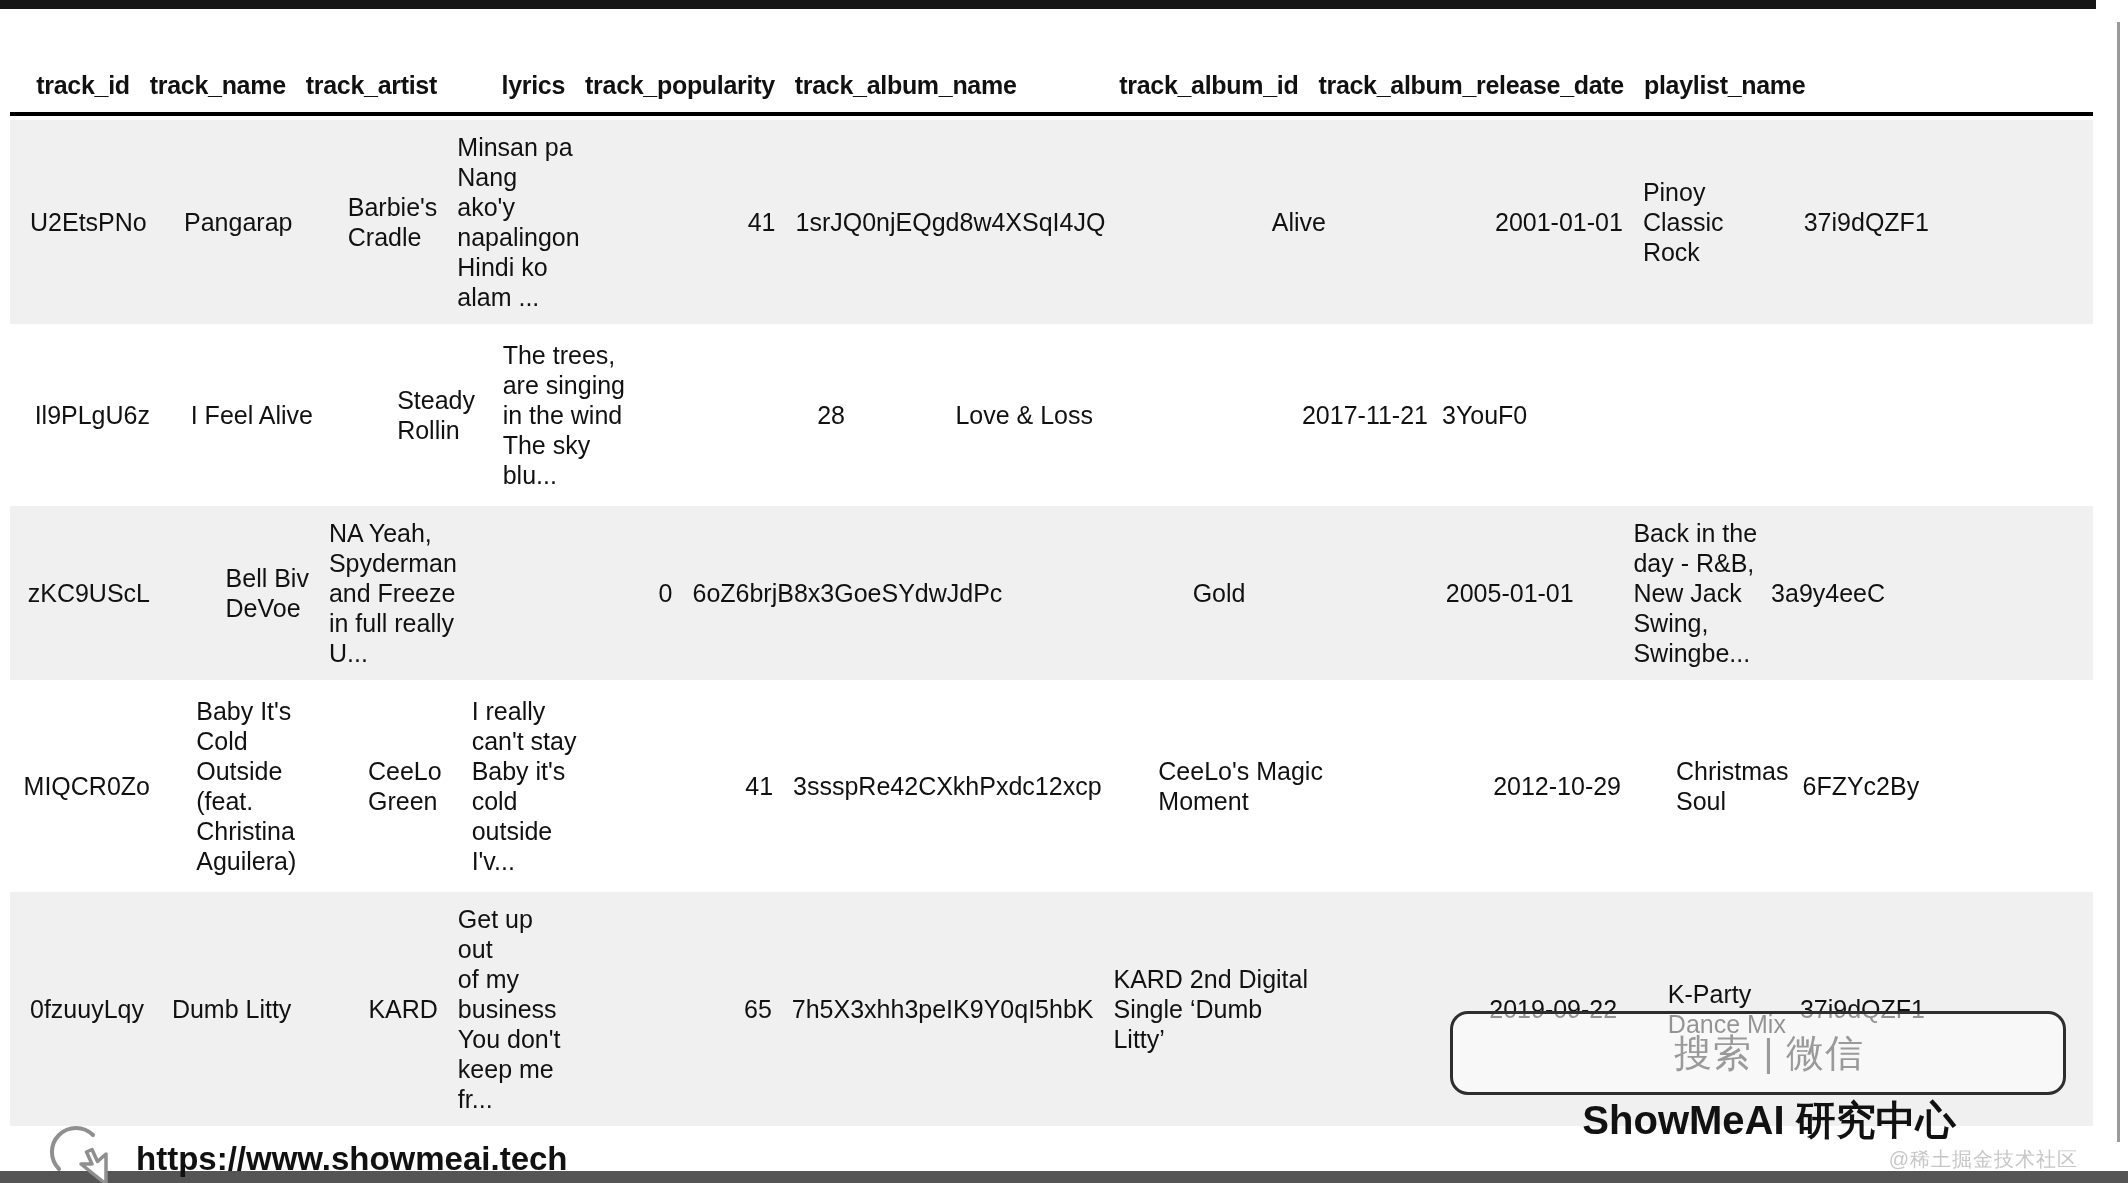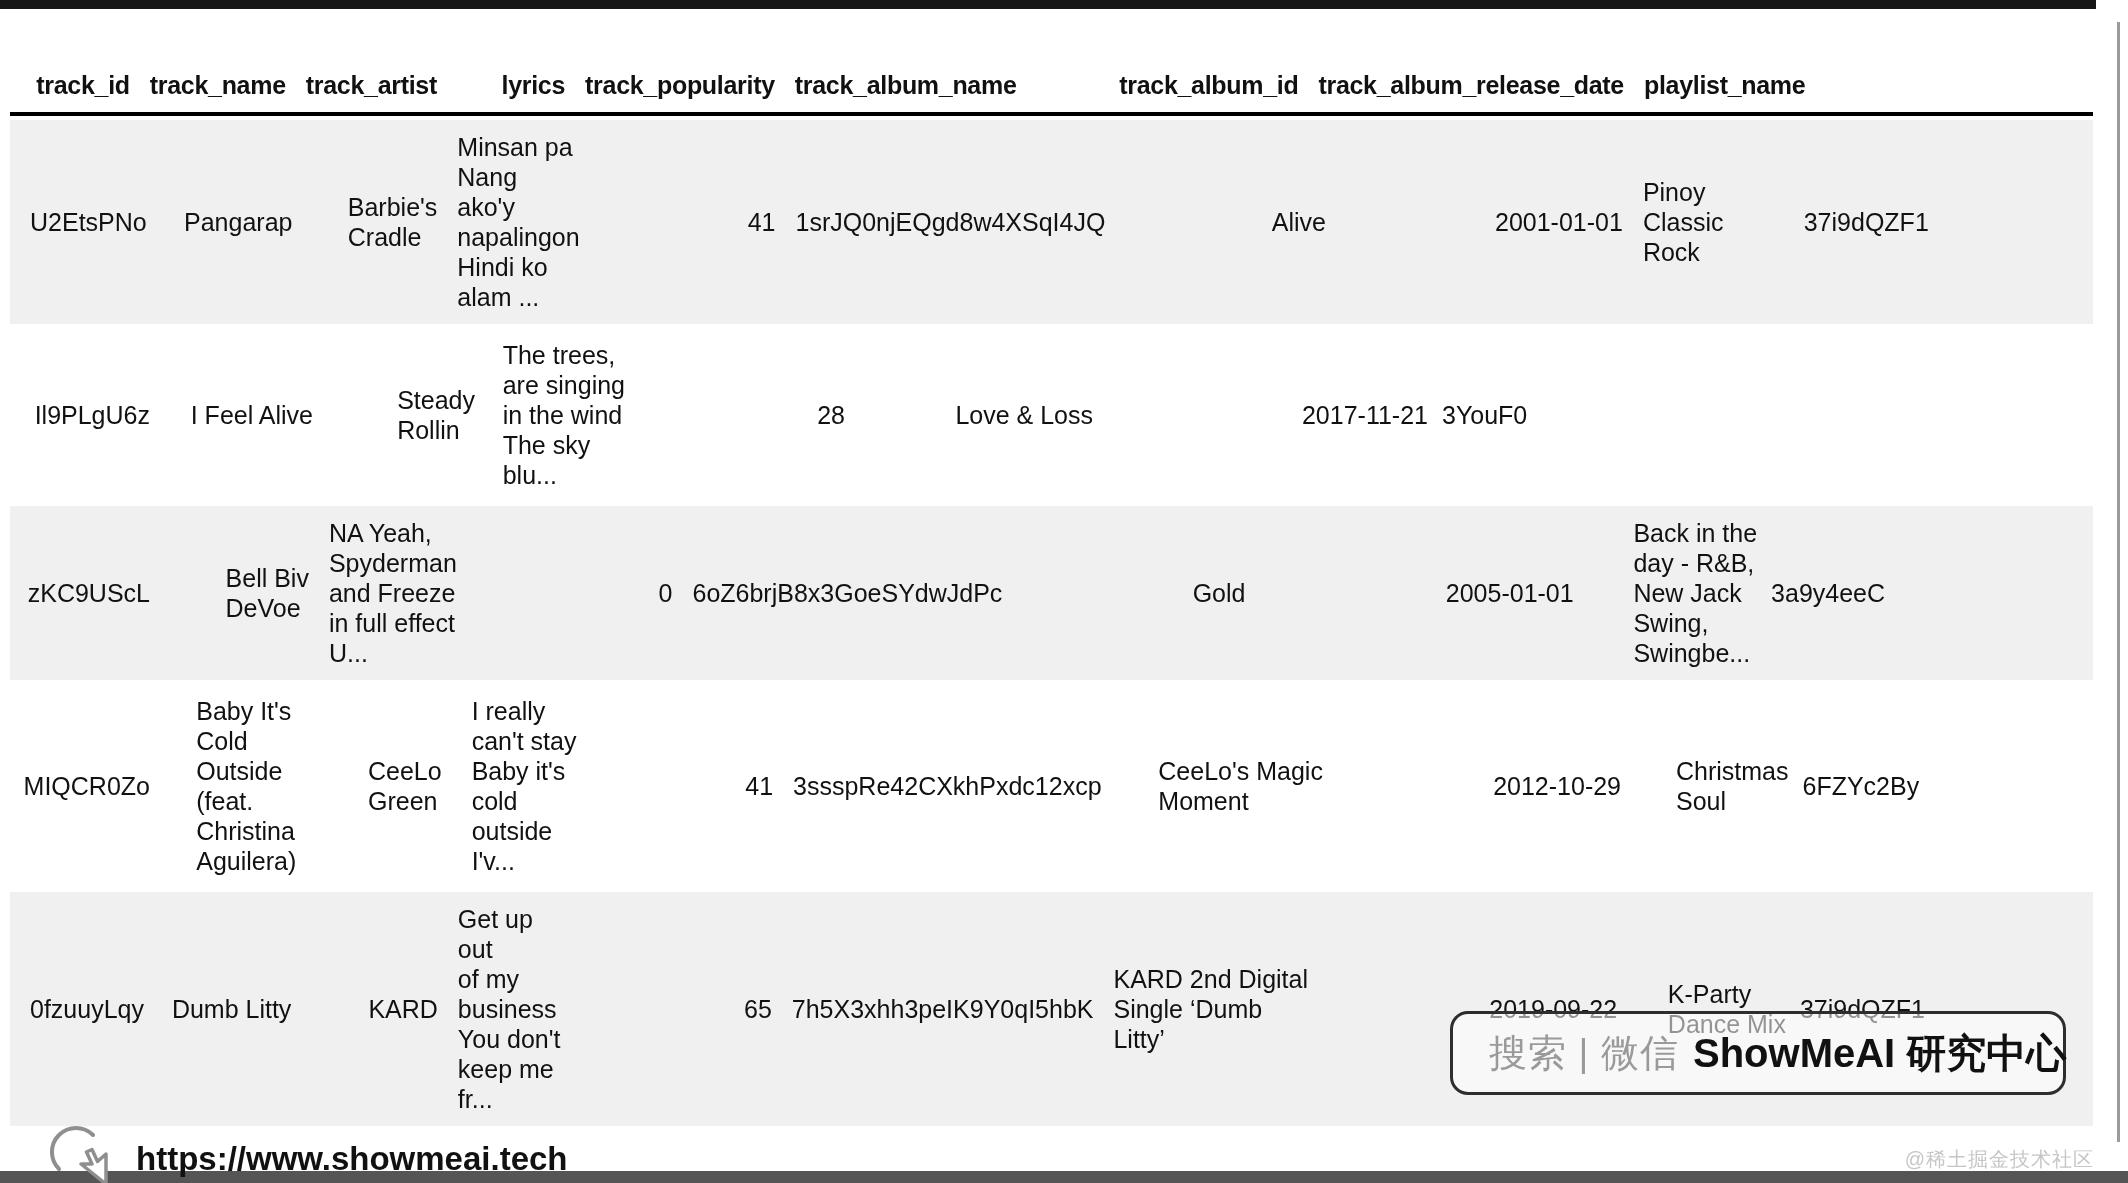--- a/index.html
+++ b/index.html
@@ -48,34 +48,34 @@
   .col-4{width:220px} .col-5{width:335px} .col-6{width:248px} .col-7{width:335px}
   .col-8{width:187px} .col-9{width:343px; padding-left:14px;}
 
   
   .watermark-box {
     position:absolute; left:1450px; top:1011px;
     width:616px; height:84px;
     border:3px solid #2e2e2e; border-radius:18px;
     background:rgba(255,255,255,0.55);
     display:flex; align-items:center;
-    padding-left:22px; gap:14px;
+    padding-left:22px; gap:14px;flex-direction:column;
   }
   .wm-gray  { font-size:38px; color:#9a9a9a; letter-spacing:1px; white-space:nowrap; }
   .wm-brand { font-size:40px; color:#111; font-weight:bold; white-space:nowrap; }
 
   
   .footer-link {
     position:absolute; left:48px; top:1124px;
     display:flex; align-items:center; gap:20px;
   }
   .footer-url { font-size:33px; font-weight:bold; color:#111; }
 
   .credit {
-    position:absolute; top:1146px; right:34px;
+    position:absolute; top:1146px; right:50px;
     font-size:20px; color:#c6c6c6; letter-spacing:1px;margin-left:22px;
   }
 </style>
 </head>
 <body>
 
 <div class="top-bar"></div>
 <div class="right-edge"></div>
 <div class="bottom-bar"></div>
 
@@ -126,21 +126,21 @@
         <div class="cell col-7">2017-11-21</div>
         <div class="cell col-9">3YouF0</div>
       </div>
       <div class="row odd">
         <div class="cell col-0">zKC9UScL</div>
         <div class="cell col-2">Bell Biv
 DeVoe</div>
         <div class="cell col-3">NA Yeah,
 Spyderman
 and Freeze
-in full effect
+in full really
 U...</div>
         <div class="cell col-4">0</div>
         <div class="cell col-5">6oZ6brjB8x3GoeSYdwJdPc</div>
         <div class="cell col-6">Gold</div>
         <div class="cell col-7">2005-01-01</div>
         <div class="cell col-8">Back in the
 day - R&amp;B,
 New Jack
 Swing,
 Swingbe...</div>

